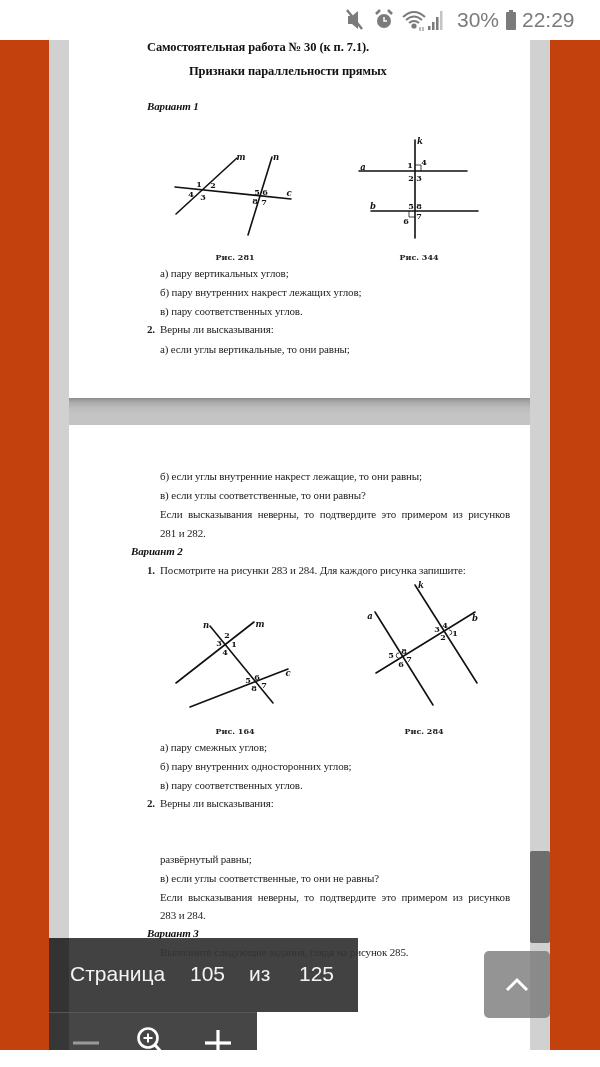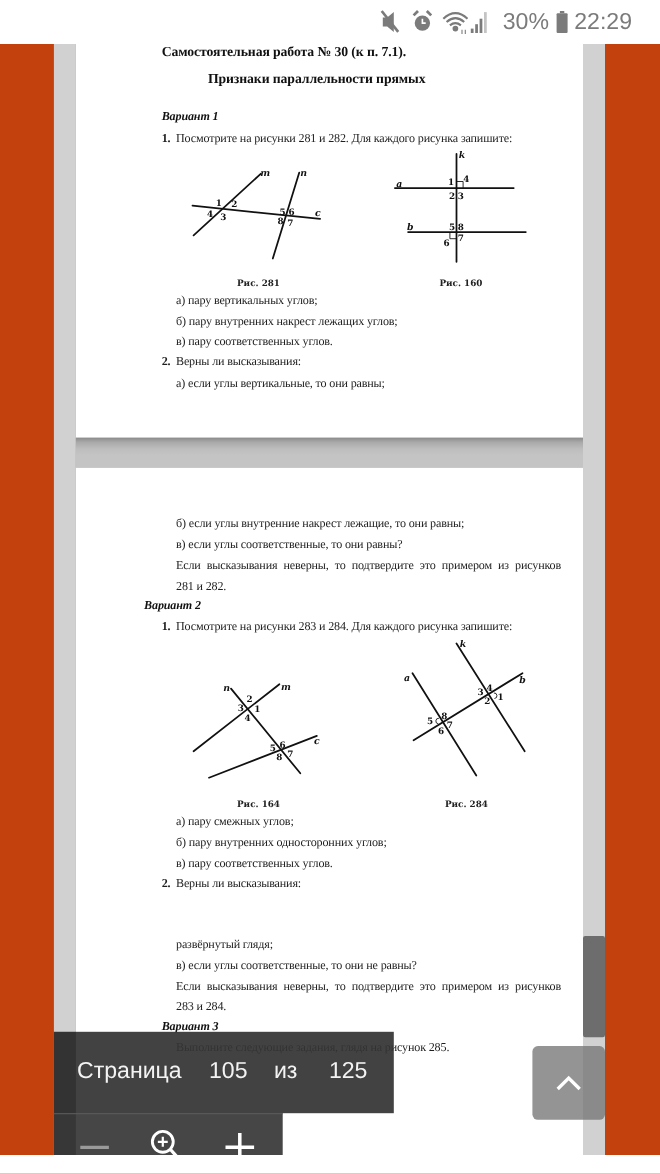--- a/index.html
+++ b/index.html
@@ -97,21 +97,20 @@
   <div id="scroll-track" class="margin-strip"></div>
   <div id="scroll-thumb"></div>
 
   <div id="page-1" class="page"></div>
   <div id="page-gap"></div>
   <div id="page-2" class="page"></div>
 
   <div class="ln title" style="left:147px; top:40px;">Самостоятельная работа № 30 (к п. 7.1).</div>
   <div class="ln title" style="left:147px; top:64px;margin-left:42px;">Признаки параллельности прямых</div>
   <div class="ln variant" style="left:147px; top:99px;">Вариант 1</div>
-  <div class="ln" style="left:147px; top:119px;"><span class="num">1.</span><span>Посмотрите на рисунки 281 и 282. Для каждого рисунка запишите:</span></div>
 
   <svg class="fig" style="left:160px; top:140px;" width="150" height="110" viewBox="160 140 150 110">
     <line x1="175" y1="187" x2="291" y2="199"></line>
     <line x1="176" y1="214" x2="237" y2="158"></line>
     <line x1="248" y1="235" x2="272" y2="157"></line>
     <text class="ll" x="241" y="160">m</text>
     <text class="ll" x="276" y="160">n</text>
     <text class="ll" x="289" y="196">c</text>
     <text x="199" y="187">1</text>
     <text x="213" y="188">2</text>
@@ -135,21 +134,21 @@
     <text class="ll" x="373" y="209">b</text>
     <text x="410" y="168">1</text>
     <text x="411" y="181">2</text>
     <text x="419" y="181">3</text>
     <text x="424" y="165">4</text>
     <text x="411" y="209">5</text>
     <text x="406" y="224">6</text>
     <text x="419" y="219">7</text>
     <text x="419" y="209">8</text>
   </svg>
-  <div class="caption" style="left:419px; top:252px;">Рис. 160</div>
+  <div class="caption" style="left:419px; top:252px;">Рис. 344</div>
 
   <div class="ln" style="left:160px; top:266px;">а) пару вертикальных углов;</div>
   <div class="ln" style="left:160px; top:285px;">б) пару внутренних накрест лежащих углов;</div>
   <div class="ln" style="left:160px; top:304px;">в) пару соответственных углов.</div>
   <div class="ln" style="left:147px; top:322px;"><span class="num">2.</span><span>Верны ли высказывания:</span></div>
   <div class="ln" style="left:160px; top:342px;">а) если углы вертикальные, то они равны;</div>
 
   <div class="ln" style="left:160px; top:488px;">в) если углы соответственные, то они равны?</div>
   <div class="ln" style="left:160px; top:469px;">б) если углы внутренние накрест лежащие, то они равны;</div>
   <div class="ln just" style="left:160px; top:507px;">Если высказывания неверны, то подтвердите это примером из рисунков</div>
@@ -192,21 +191,21 @@
     <text x="401" y="667">6</text>
     <text x="409" y="662">7</text>
     <text x="404" y="654">8</text>
   </svg>
   <div class="caption" style="left:424px; top:726px;">Рис. 284</div>
 
   <div class="ln" style="left:160px; top:740px;">а) пару смежных  углов;</div>
   <div class="ln" style="left:160px; top:759px;">б) пару внутренних односторонних углов;</div>
   <div class="ln" style="left:160px; top:778px;">в) пару соответственных углов.</div>
   <div class="ln" style="left:147px; top:796px;"><span class="num">2.</span><span>Верны ли высказывания:</span></div>
-  <div class="ln" style="left:160px; top:852px;">развёрнутый глядя;</div>
+  <div class="ln" style="left:160px; top:852px;">развёрнутый равны;</div>
   <div class="ln" style="left:160px; top:871px;">в) если углы соответственные, то они не равны?</div>
   <div class="ln just" style="left:160px; top:890px;">Если высказывания неверны, то подтвердите это примером из рисунков</div>
   <div class="ln" style="left:160px; top:908px;">283 и 284.</div>
   <div class="ln variant" style="left:147px; top:926px;">Вариант 3</div>
   <div class="ln" style="left:160px; top:945px;">Выполните следующие задания, глядя на рисунок 285.</div>
 
   <div id="page-indicator">
     <div class="panel-edge"></div>
     <span id="pi-label" class="pi-text">Страница</span>
     <span id="pi-current" class="pi-text">105</span>

